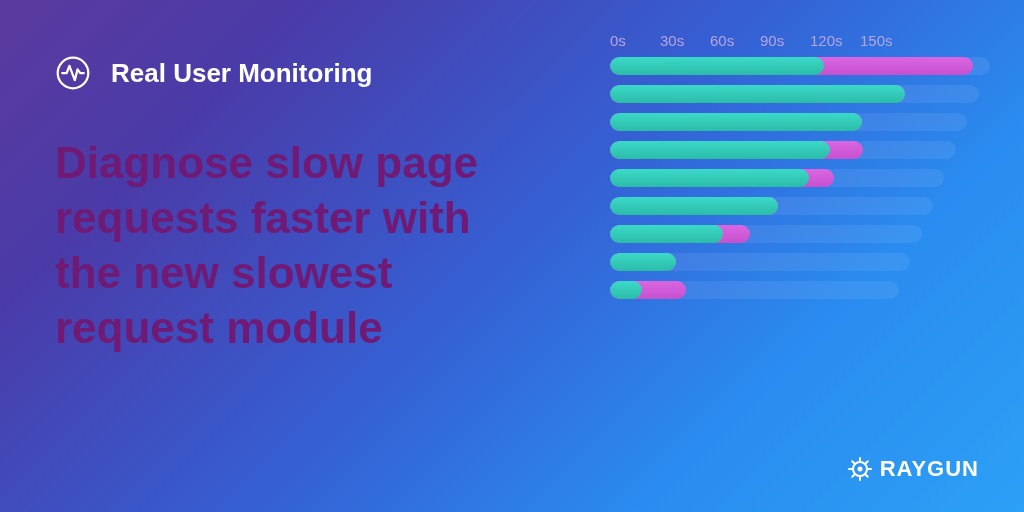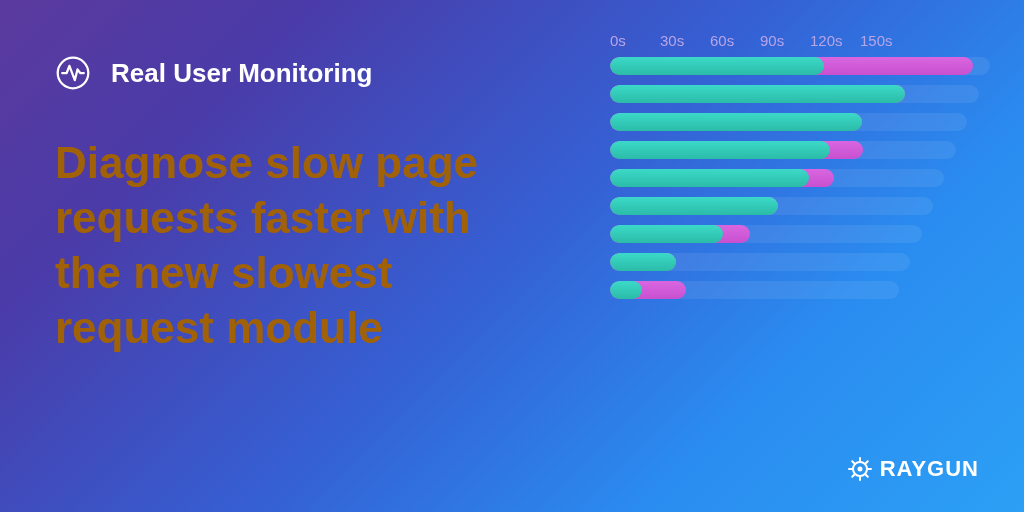--- a/index.html
+++ b/index.html
@@ -29,21 +29,21 @@
     }
     .header-title {
       color: #ffffff;
       font-size: 26px;
       font-weight: 600;
     }
     .headline {
       position: absolute;
       top: 135px;
       left: 55px;
-      color: #a16207;
+      color: #701a75;
       font-size: 44px;
       font-weight: 700;
       line-height: 1.25;
       max-width: 480px;
     }
     .chart-area {
       position: absolute;
       top: 32px;
       left: 610px;
       width: 380px;

